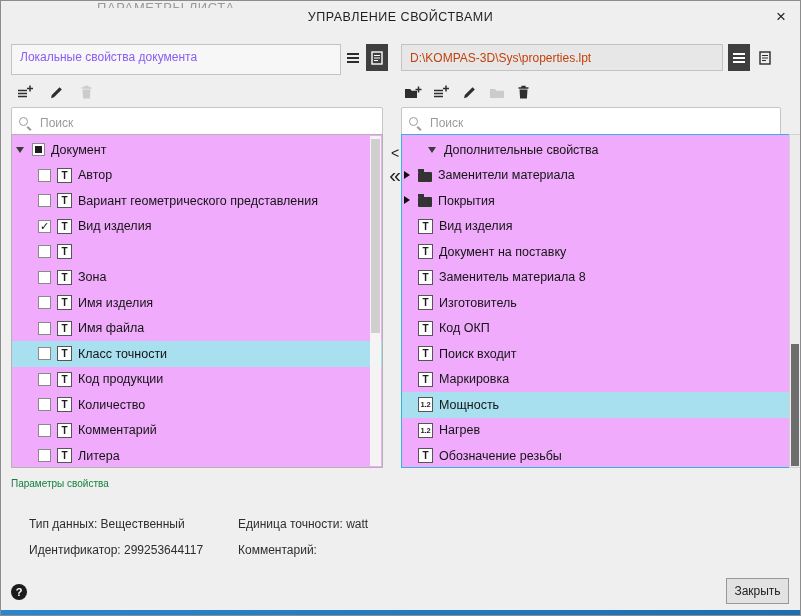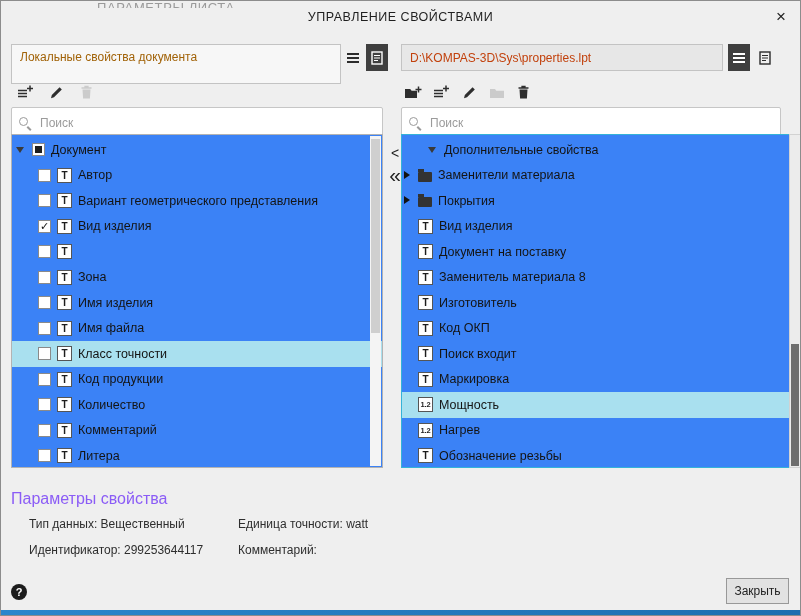--- a/index.html
+++ b/index.html
@@ -10,22 +10,22 @@
   .bottom-accent{position:absolute;left:0;right:0;bottom:0;height:5px;
           background:linear-gradient(90deg,#2b86cc,#1e6eb0);}
   .bg-fragment{position:absolute;top:0;left:96px;height:7px;overflow:hidden;
           color:#9a9a9a;font-size:13px;letter-spacing:.6px;line-height:13px;}
   
   .title{position:absolute;top:9px;left:0;right:0;text-align:center;
          font-size:12.5px;letter-spacing:.5px;color:#1f1f1f;}
   .close-button{position:absolute;top:5px;right:8px;width:22px;height:22px;border:none;
          background:transparent;font-size:17px;line-height:20px;color:#222;cursor:pointer;padding:0;}
   
-  .combo{position:absolute;left:10px;top:43px;width:330px;height:40px;box-sizing:border-box;
-         border:1px solid #c3c3c3;background:#f7f7f7;color:#a16207;line-height:25px;padding-left:8px;}
+  .combo{position:absolute;left:10px;top:43px;width:330px;height:31px;box-sizing:border-box;
+         border:1px solid #c3c3c3;background:#f7f7f7;color:#8b5cf6;line-height:25px;padding-left:8px;}
   .path-field{position:absolute;left:400px;top:43px;width:322px;height:27px;box-sizing:border-box;
          border:1px solid #c3c3c3;background:#e7e7e7;color:#c2410c;line-height:25px;padding-left:8px;
          font-size:12px;font-family:inherit;}
   .toggle-btn{position:absolute;top:43px;width:22px;height:27px;border:none;background:transparent;
          display:flex;align-items:center;justify-content:center;color:#2c2c2c;cursor:pointer;padding:0;}
   .toggle-btn.active{background:#3f3f3f;color:#fff;}
   .bars{display:block;width:12px;height:2px;background:currentColor;
         box-shadow:0 4px 0 currentColor,0 8px 0 currentColor;transform:translateY(-4px);}
   
   .tool-button{position:absolute;top:78px;width:28px;height:26px;border:none;background:transparent;
@@ -35,21 +35,21 @@
   .search{position:absolute;top:106px;height:31px;box-sizing:border-box;border:1px solid #c6c6c6;
         border-radius:2px;background:#fff;display:flex;align-items:center;padding:0 6px;gap:6px;}
   .search input{border:none;outline:none;flex:1;font-size:12px;color:#333;font-family:inherit;background:transparent;}
   .search input::placeholder{color:#9b9b9b;}
   .search-icon{width:14px;height:14px;position:relative;flex:0 0 auto;}
   .search-icon::before{content:'';position:absolute;top:1px;left:1px;width:7px;height:7px;
         border:1.5px solid #9a9a9a;border-radius:50%;}
   .search-icon::after{content:'';position:absolute;left:10px;top:10px;width:5px;height:1.8px;
         background:#9a9a9a;transform:rotate(45deg);transform-origin:0 0;}
   
-  .list{position:absolute;top:133px;height:334px;background:#3b82f6;box-sizing:border-box;
+  .list{position:absolute;top:133px;height:334px;background:#f0abfc;box-sizing:border-box;
         overflow:hidden;padding-top:2px;}
   #left-list{left:10px;width:372px;border:1px solid #b3b3b3;}
   #right-list{left:400px;width:444px;border:1px solid #35b2d8;}
   .tree-row{display:flex;align-items:center;height:25.5px;column-gap:6px;cursor:default;}
   .tree-row.selected{background:#a9e0ef;}
   #left-tree .lvl0{padding-left:4px;}
   #left-tree .lvl1{padding-left:10px;}
   #right-tree .lvl0{padding-left:26px;}
   #right-tree .lvl1{}
   .row-label{font-size:12.5px;color:#141414;white-space:nowrap;}
@@ -75,21 +75,21 @@
   .scroll-thumb-inner{position:absolute;left:1px;top:3px;width:9px;height:194px;background:#cfcfcf;}
   .scroll-track-outer{position:absolute;left:788px;top:133px;width:12px;height:334px;background:#ececec;
         border:1px solid #d2d2d2;box-sizing:border-box;}
   .scroll-thumb-outer{position:absolute;left:1px;top:209px;width:8px;height:122px;background:#6e6e6e;}
   
   .transfer-one{position:absolute;left:386px;top:144px;width:16px;border:none;background:transparent;
         font-size:14px;color:#222;text-align:center;cursor:pointer;padding:0;}
   .transfer-all{position:absolute;left:384px;top:162px;width:20px;border:none;background:transparent;
         font-size:21px;color:#222;text-align:center;cursor:pointer;padding:0;}
   
-  .params-heading{position:absolute;left:10px;top:477px;font-size:16px;color:#8b5cf6;margin-top:12px;}
+  .params-heading{position:absolute;left:10px;top:477px;font-size:10px;color:#15803d;}
   .param-line{position:absolute;font-size:12px;color:#2e2e2e;white-space:nowrap;}
   .pl-r1c1{left:28px;top:516px;} .pl-r1c2{left:237px;top:516px;}
   .pl-r2c1{left:28px;top:542px;} .pl-r2c2{left:237px;top:542px;}
   
   .help-button{position:absolute;left:10px;top:583px;width:16px;height:16px;border:none;border-radius:50%;
         background:#1c1c1c;color:#fff;font-size:11px;font-weight:bold;display:flex;align-items:center;
         justify-content:center;cursor:pointer;padding:0;}
   .close-dialog-button{position:absolute;right:11px;top:577px;width:63px;height:26px;background:#e2e2e2;
         border:1px solid #989898;font-size:12px;color:#222;font-family:inherit;cursor:pointer;}
 </style>

